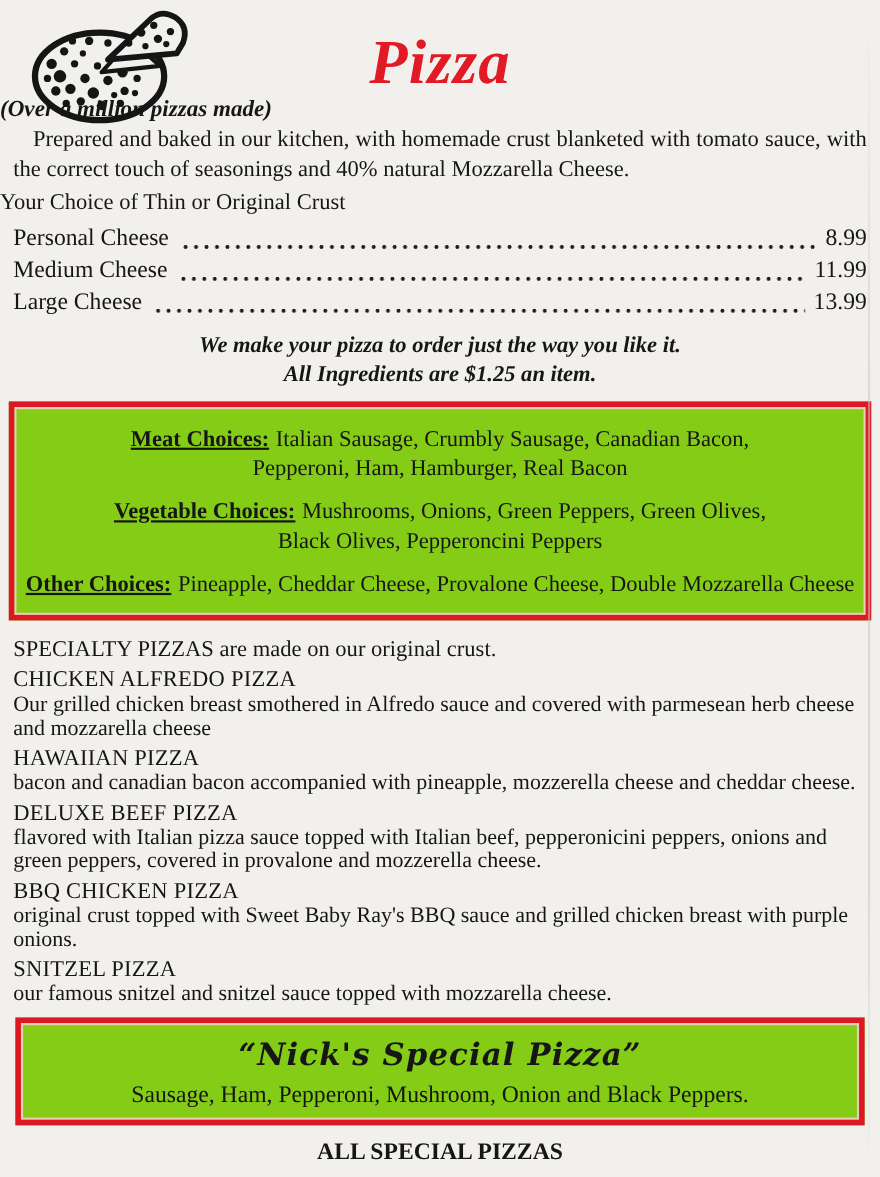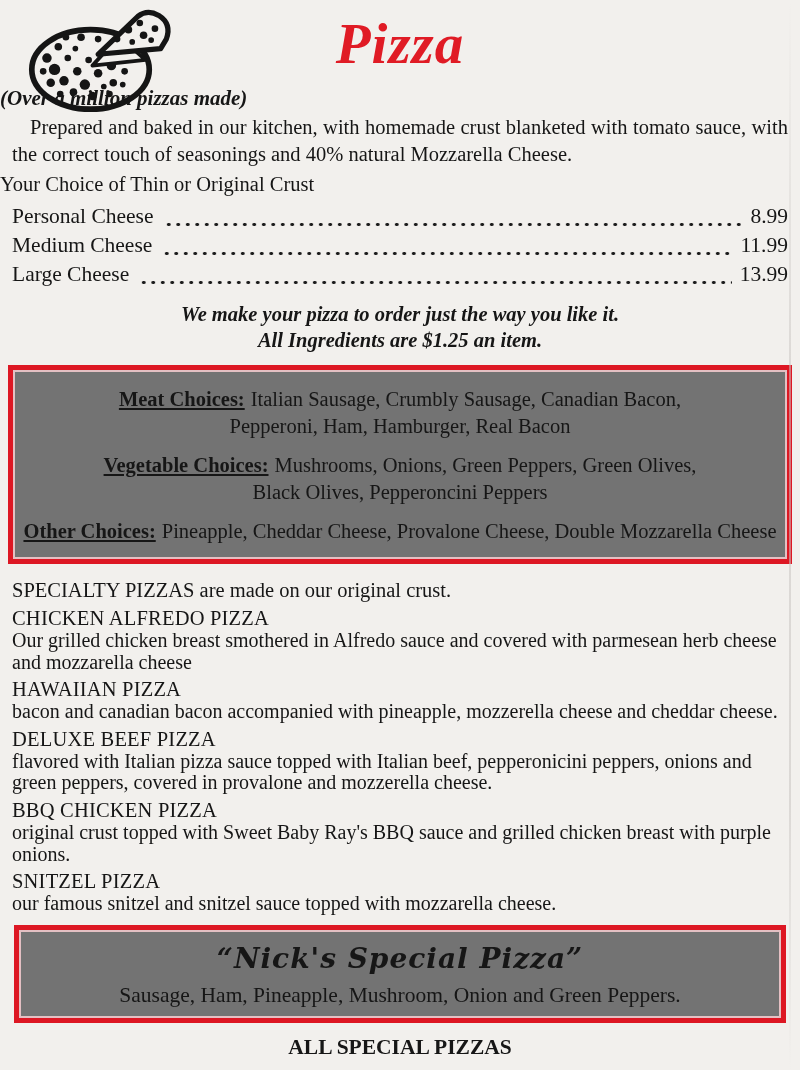--- a/index.html
+++ b/index.html
@@ -14,21 +14,21 @@
   }
   .scan-line {
     position: absolute; right: 9px; top: 0; bottom: 0; width: 2px;
     background: linear-gradient(rgba(0,0,0,0), #c9c5c2 35%, #c9c5c2 75%, rgba(0,0,0,0));
     opacity: .55; pointer-events: none;
   }
   
   header { position: relative; height: 112px; }
   .pizza-art { position: absolute; left: 14px; top: 5px; width: 172px; height: 108px; }
   .menu-title {
-    position: absolute; left: 0; right: 0; top: 14px; margin: 0;
+    position: absolute; left: 0; right: 0; top: 27px; margin: 0;
     text-align: center;
     font-size: 57px; line-height: 60px;
     font-style: italic; font-weight: 600;
     color: #e01b25;
     letter-spacing: 1px;
   }
   .tagline {
     position: absolute; left: 0; right: 0; top: 86px;
     text-align: left;
     font-weight: bold; font-style: italic;
@@ -50,21 +50,21 @@
     background-image: radial-gradient(circle, #1b1b1b 1.5px, rgba(0,0,0,0) 2px);
     background-size: 9.5px 5px;
     background-position: 0 50%;
     background-repeat: repeat-x;
   }
   .note { text-align: center; font-weight: bold; font-style: italic; font-size: 20.5px; line-height: 26px; }
   .notes { margin-top: 10px; }
   
   .red-box {
     border: 5px solid #dd1723;
-    background: #737373;
+    background: #84cc16;
     box-shadow: inset 0 0 0 2px rgba(248, 206, 209, .85);
   }
   .choices-box {
     margin: 12px 8px 0;
     padding: 10px 10px 12px;
     text-align: center;
     font-size: 20.5px;
   }
   .choice-group { margin: 6px 0 12px; line-height: 27px; }
   .choice-group:last-child { margin-bottom: 2px; }
@@ -226,21 +226,21 @@
     <div class="spec-desc">original crust topped with Sweet Baby Ray's BBQ sauce and grilled chicken breast with purple onions.</div>
   </div>
   <div class="spec-item">
     <div class="spec-name">SNITZEL PIZZA</div>
     <div class="spec-desc">our famous snitzel and snitzel sauce topped with mozzarella cheese.</div>
   </div>
 </section>
 
 <section class="red-box nicks-box">
   <h2 class="nick-title">“Nick's Special Pizza”</h2>
-  <div class="nick-toppings">Sausage, Ham, Pineapple, Mushroom, Onion and Green Peppers.</div>
+  <div class="nick-toppings">Sausage, Ham, Pepperoni, Mushroom, Onion and Black Peppers.</div>
 </section>
 
 <div class="all-special-heading">ALL SPECIAL PIZZAS</div>
 
 <div class="size-row">
   <span class="size-medium"><span>Medium</span> <span>$16.99</span></span>
   <span class="size-large"><span>Large</span> <span>$18.99</span></span>
 </div>
 
 </body></html>

